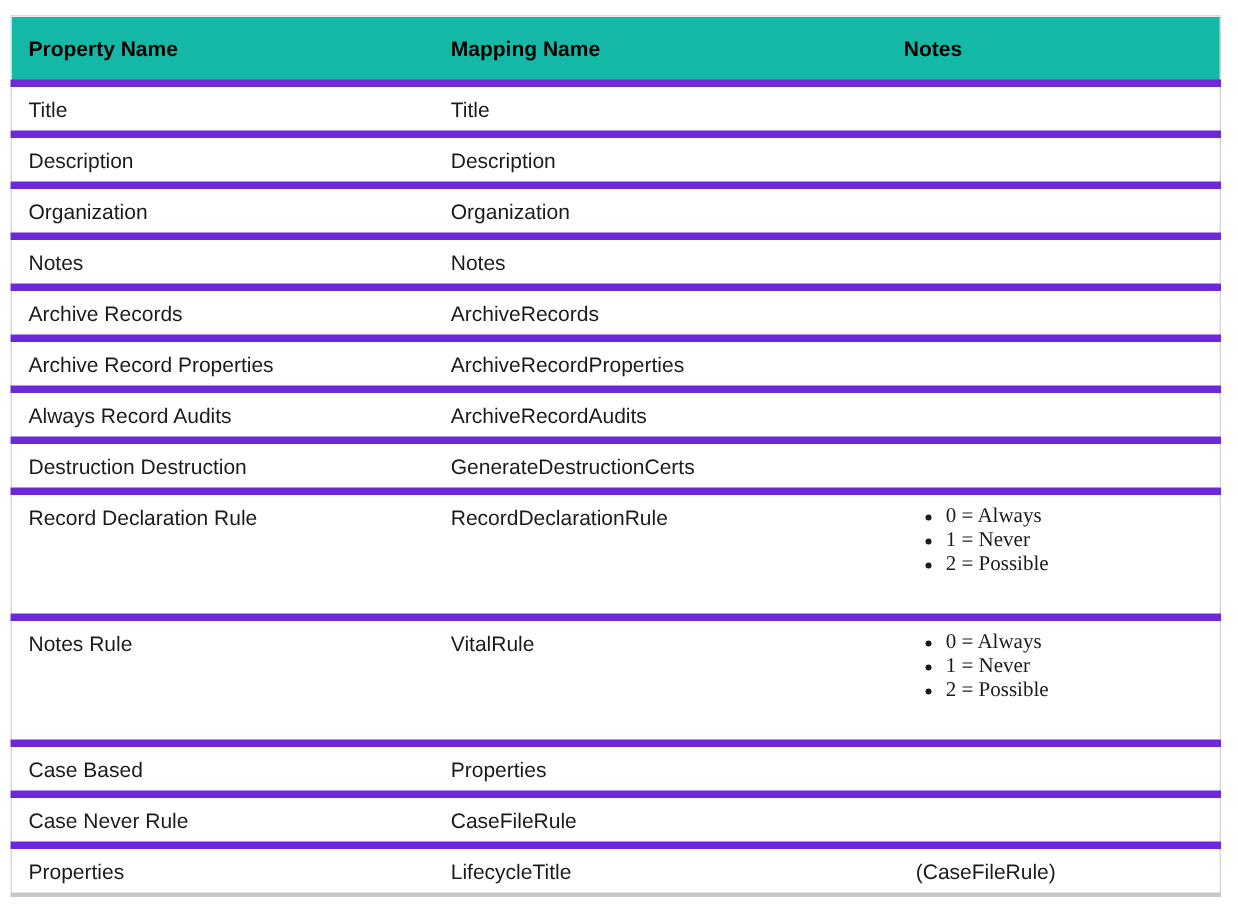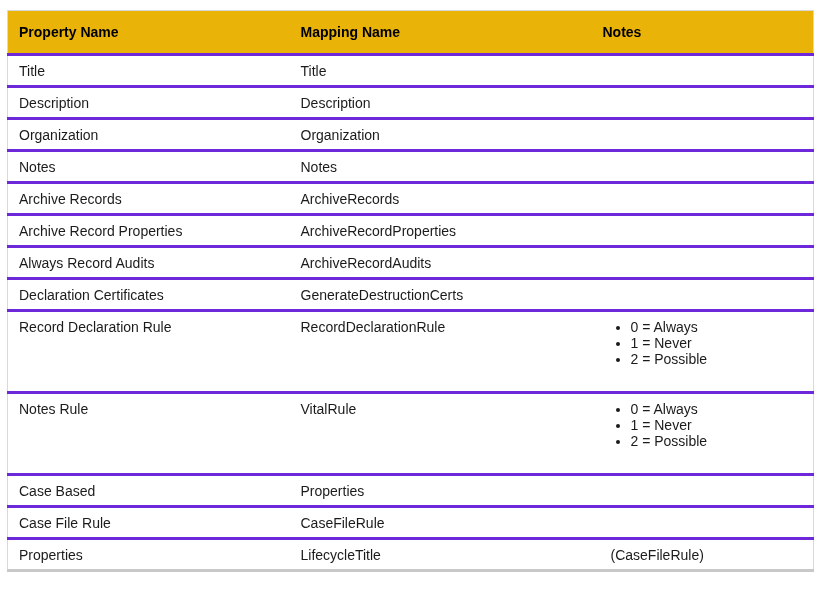--- a/index.html
+++ b/index.html
@@ -20,41 +20,42 @@
     table-layout: fixed;
     width: 806px;
     font-size: 14px;
     line-height: 16px;
     color: #1b1b1b;
     border: 1px solid #d9d9d9;
     border-bottom: 3px solid #c8c8c8;
   }
   table.mapping-table th,
   table.mapping-table td {
-    border-top: 3px solid #6d28d9;
+    border-top: 5px solid #6d28d9;
     text-align: left;
     vertical-align: top;
     padding: 7px 11px 6px 11px;
     overflow: hidden;
   }
   table.mapping-table thead th {
-    background: #eab308;
+    background: #14b8a6;
     color: #000000;
     font-weight: bold;
     padding-top: 13px;
     padding-bottom: 13px;
     border-top: none;
   }
   ul.notes-list {
     margin: 0 0 18px 0;
     padding: 0 0 0 28px;
   }
   ul.notes-list li {
     margin: 0;
     line-height: 16px;
+    font-family: Liberation Serif, serif;
   }
   .notes-text {
     display: inline-block;
     padding-left: 8px;
   }
 </style>
 </head>
 <body>
 
 <div class="page">
@@ -101,21 +102,21 @@
           <td>Archive Record Properties</td>
           <td>ArchiveRecordProperties</td>
           <td></td>
         </tr>
         <tr>
           <td>Always Record Audits</td>
           <td>ArchiveRecordAudits</td>
           <td></td>
         </tr>
         <tr>
-          <td>Declaration Certificates</td>
+          <td>Destruction Destruction</td>
           <td>GenerateDestructionCerts</td>
           <td></td>
         </tr>
         <tr>
           <td>Record Declaration Rule</td>
           <td>RecordDeclarationRule</td>
           <td>
             <ul class="notes-list">
               <li>0 = Always</li>
               <li>1 = Never</li>
@@ -133,21 +134,21 @@
               <li>2 = Possible</li>
             </ul>
           </td>
         </tr>
         <tr>
           <td>Case Based</td>
           <td>Properties</td>
           <td></td>
         </tr>
         <tr>
-          <td>Case File Rule</td>
+          <td>Case Never Rule</td>
           <td>CaseFileRule</td>
           <td></td>
         </tr>
         <tr>
           <td>Properties</td>
           <td>LifecycleTitle</td>
           <td><span class="notes-text">(CaseFileRule)</span></td>
         </tr>
       </tbody>
   </table>

